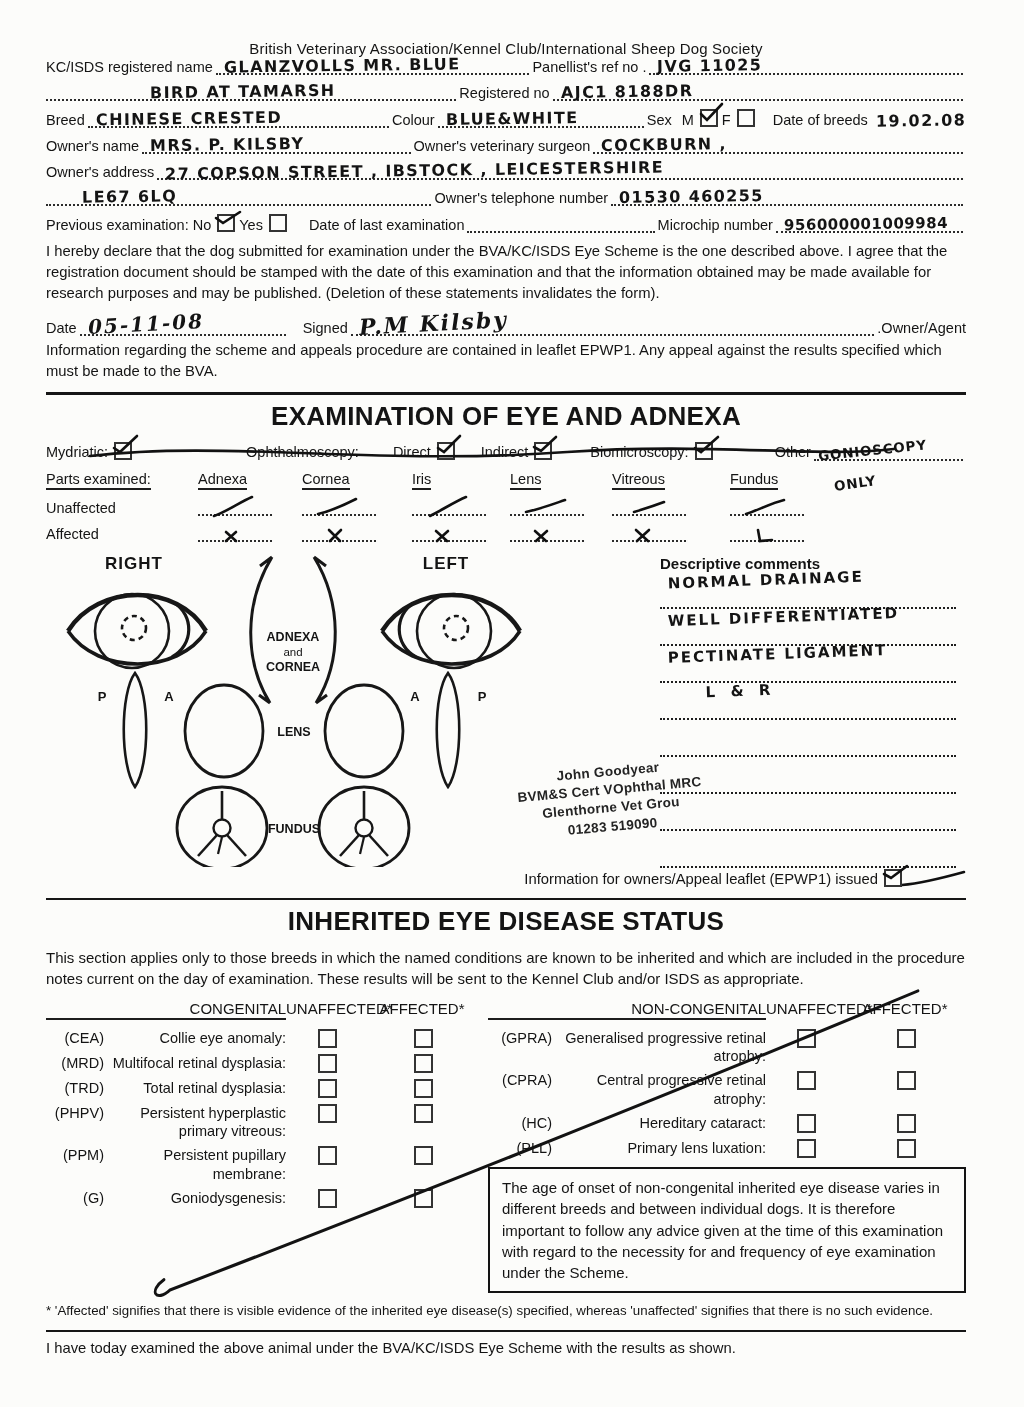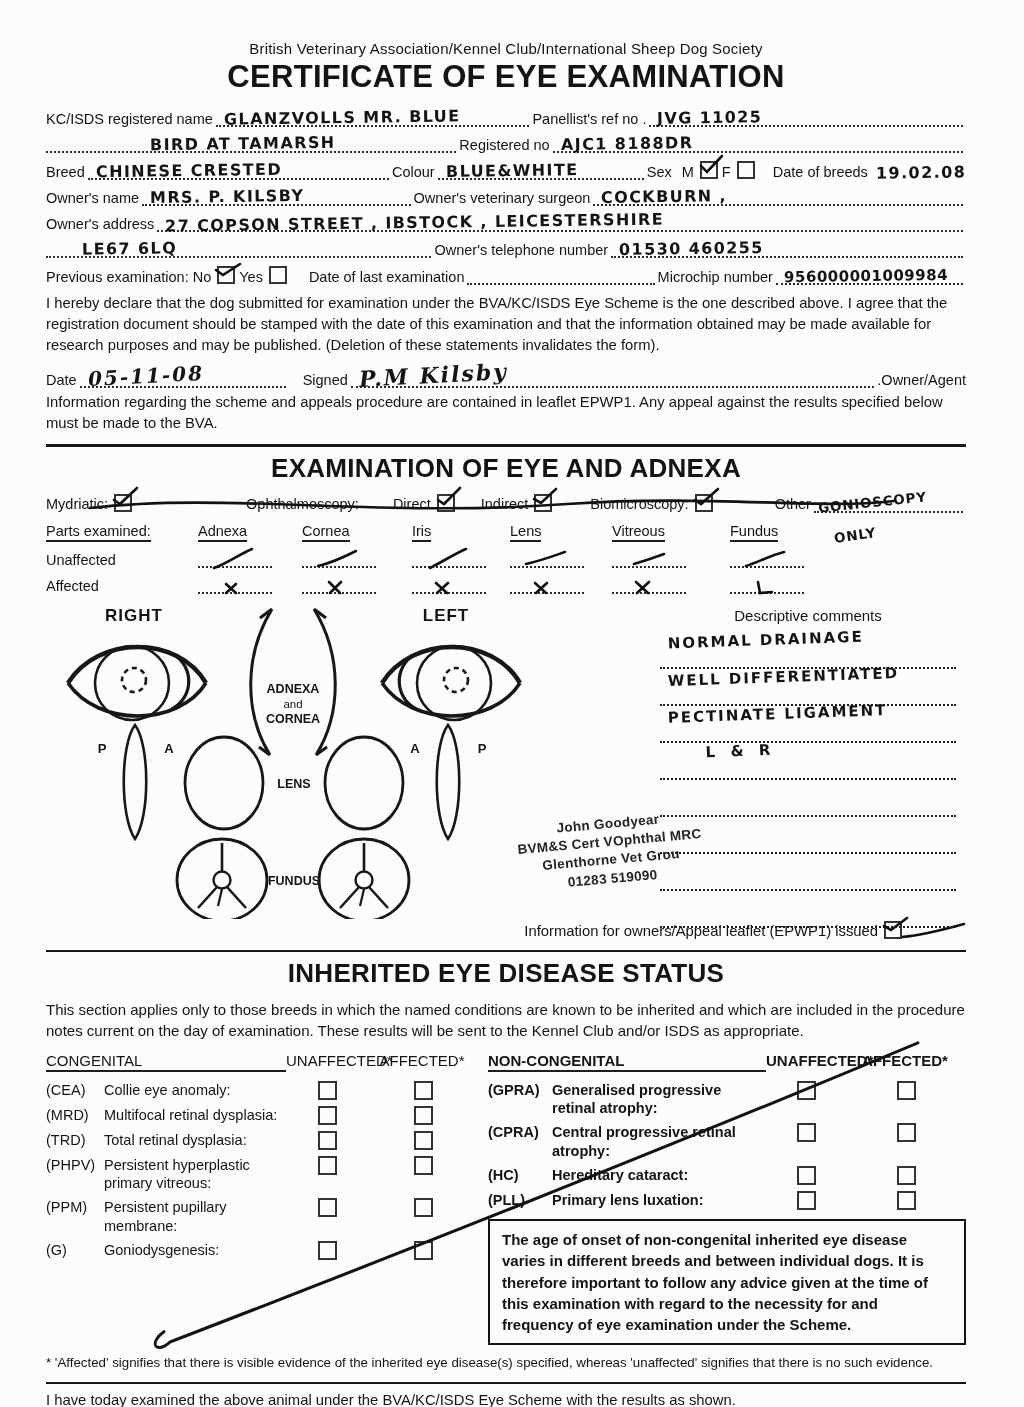--- a/index.html
+++ b/index.html
@@ -41,55 +41,54 @@
              font-size:14.5px; align-items:end; margin-bottom:9px; }
   .uline { border-bottom:2px solid #1d1d1d; padding-bottom:1px; display:inline-block; }
   .mk-cell { position:relative; width:74px; border-bottom:2px dotted #2b2b2b; height:15px; }
   .mk-cell svg { position:absolute; overflow:visible; left:14px; bottom:-4px; width:42px; height:22px; }
 
   .diagram-zone { position:relative; height:316px; margin-top:4px; }
   .diagram-zone svg text { font-family:"Liberation Sans", sans-serif; fill:#141414; }
   .eye-svg path, .eye-svg ellipse, .eye-svg circle, .eye-svg line { stroke:#171717; fill:none; }
 
   .comments { position:absolute; left:614px; top:4px; width:296px; }
-  .comments-title { font-size:15px; font-weight:normal; margin-bottom:8px;text-align:center; }
+  .comments-title { font-size:15px; font-weight:bold; margin-bottom:0; }
   .c-line { height:35px; border-bottom:2.5px dotted #1e1e1e; position:relative; }
   .c-line .hw { position:absolute; left:8px; bottom:1px; font-size:15px; letter-spacing:2px; transform:rotate(-2deg); }
 
   .stamp { position:absolute; left:472px; top:212px; transform:rotate(-5deg); text-align:center;
            font-size:13.5px; font-weight:bold; color:#242424; line-height:1.35; letter-spacing:0.3px; }
 
   .leaflet-row { display:flex; justify-content:flex-end; align-items:center; font-size:14.8px; margin-top:2px; }
   .leaflet-row .swoosh { width:66px; height:16px; overflow:visible; margin-left:-6px; }
 
   .inh-wrap { position:relative; }
   .inh-overlay { position:absolute; inset:0; width:100%; height:100%; overflow:visible; pointer-events:none; }
   .inh-overlay path { stroke:#131313; stroke-width:2.7px; fill:none; stroke-linecap:round; }
   .inh-cols { display:flex; gap:10px; margin-top:10px; }
   .col-left { width:432px; flex:0 0 auto; }
-  .col-right { flex:1;font-weight:bold; }
-  .cond-head, .cond-row { display:grid; align-items:start; font-size:14.5px; }
+  .col-right { flex:1; }
+  .cond-head, .cond-row { display:grid; align-items:start; font-size:14.5px;text-align:right; }
   .col-left .cond-head, .col-left .cond-row { grid-template-columns:58px 1fr 80px 112px; }
   .col-right .cond-head, .col-right .cond-row { grid-template-columns:64px 1fr 78px 122px; }
   .cond-head { margin-bottom:9px; font-size:15px; }
   .cond-head .hdr { white-space:nowrap; }
   .cond-row { margin-bottom:5px; line-height:1.3; }
   .cond-row .cb, .cond-head + * .cb { justify-self:center; }
   .cbcell { justify-self:center; }
   .note-box { border:2.5px solid #131313; padding:8px 12px; font-size:15px; line-height:1.42; margin-top:8px; }
   .footnote { font-size:13.3px; margin-top:10px; }
 </style>
 </head>
 <body>
 
 <div class="page">
 <div class="content">
 
   <div class="center org-line">British Veterinary Association/Kennel Club/International Sheep Dog Society</div>
-  <div class="center main-title">CERTIFICATE OF EYE EXAMINATION</div>
 
   <div class="frow">
     <span class="lbl">KC/ISDS registered name</span>
     <span class="fill"><span class="hw">GLANZVOLLS MR. BLUE</span></span>
     <span class="lbl">Panellist's ref no .</span>
     <span class="fill"><span class="hw">JVG 11025</span></span>
   </div>
 
   <div class="frow">
     <span class="fill" style="margin-left:0;"><span class="hw" style="margin-left:96px;">BIRD AT TAMARSH</span></span>
@@ -151,21 +150,21 @@
   <div class="para">I hereby declare that the dog submitted for examination under the BVA/KC/ISDS Eye Scheme is the one described above. I agree that the registration document should be stamped with the date of this examination and that the information obtained may be made available for research purposes and may be published. (Deletion of these statements invalidates the form).</div>
 
   <div class="frow" style="margin-bottom:4px;">
     <span class="lbl">Date</span>
     <span class="fill" style="flex:0 0 190px;"><span class="hw-script">05-11-08</span></span>
     <span class="lbl" style="margin-left:14px;text-align:center;">Signed</span>
     <span class="fill"><span class="hw-script" style="font-size:22px;">P.M Kilsby</span></span>
     <span class="lbl">.Owner/Agent</span>
   </div>
 
-  <div class="para">Information regarding the scheme and appeals procedure are contained in leaflet EPWP1. Any appeal against the results specified below must be made to the BVA.</div>
+  <div class="para">Information regarding the scheme and appeals procedure are contained in leaflet EPWP1. Any appeal against the results specified which must be made to the BVA.</div>
 
   <hr class="rule">
 
   <div class="center sec-title">EXAMINATION OF EYE AND ADNEXA</div>
 
   <div class="myd-row">
     <span class="lbl">Mydriatic:</span>
     <span class="cb">
           <svg class="tick" viewBox="0 0 27 23">
             <path d="M3,14 L9,18 L26,2"></path>

